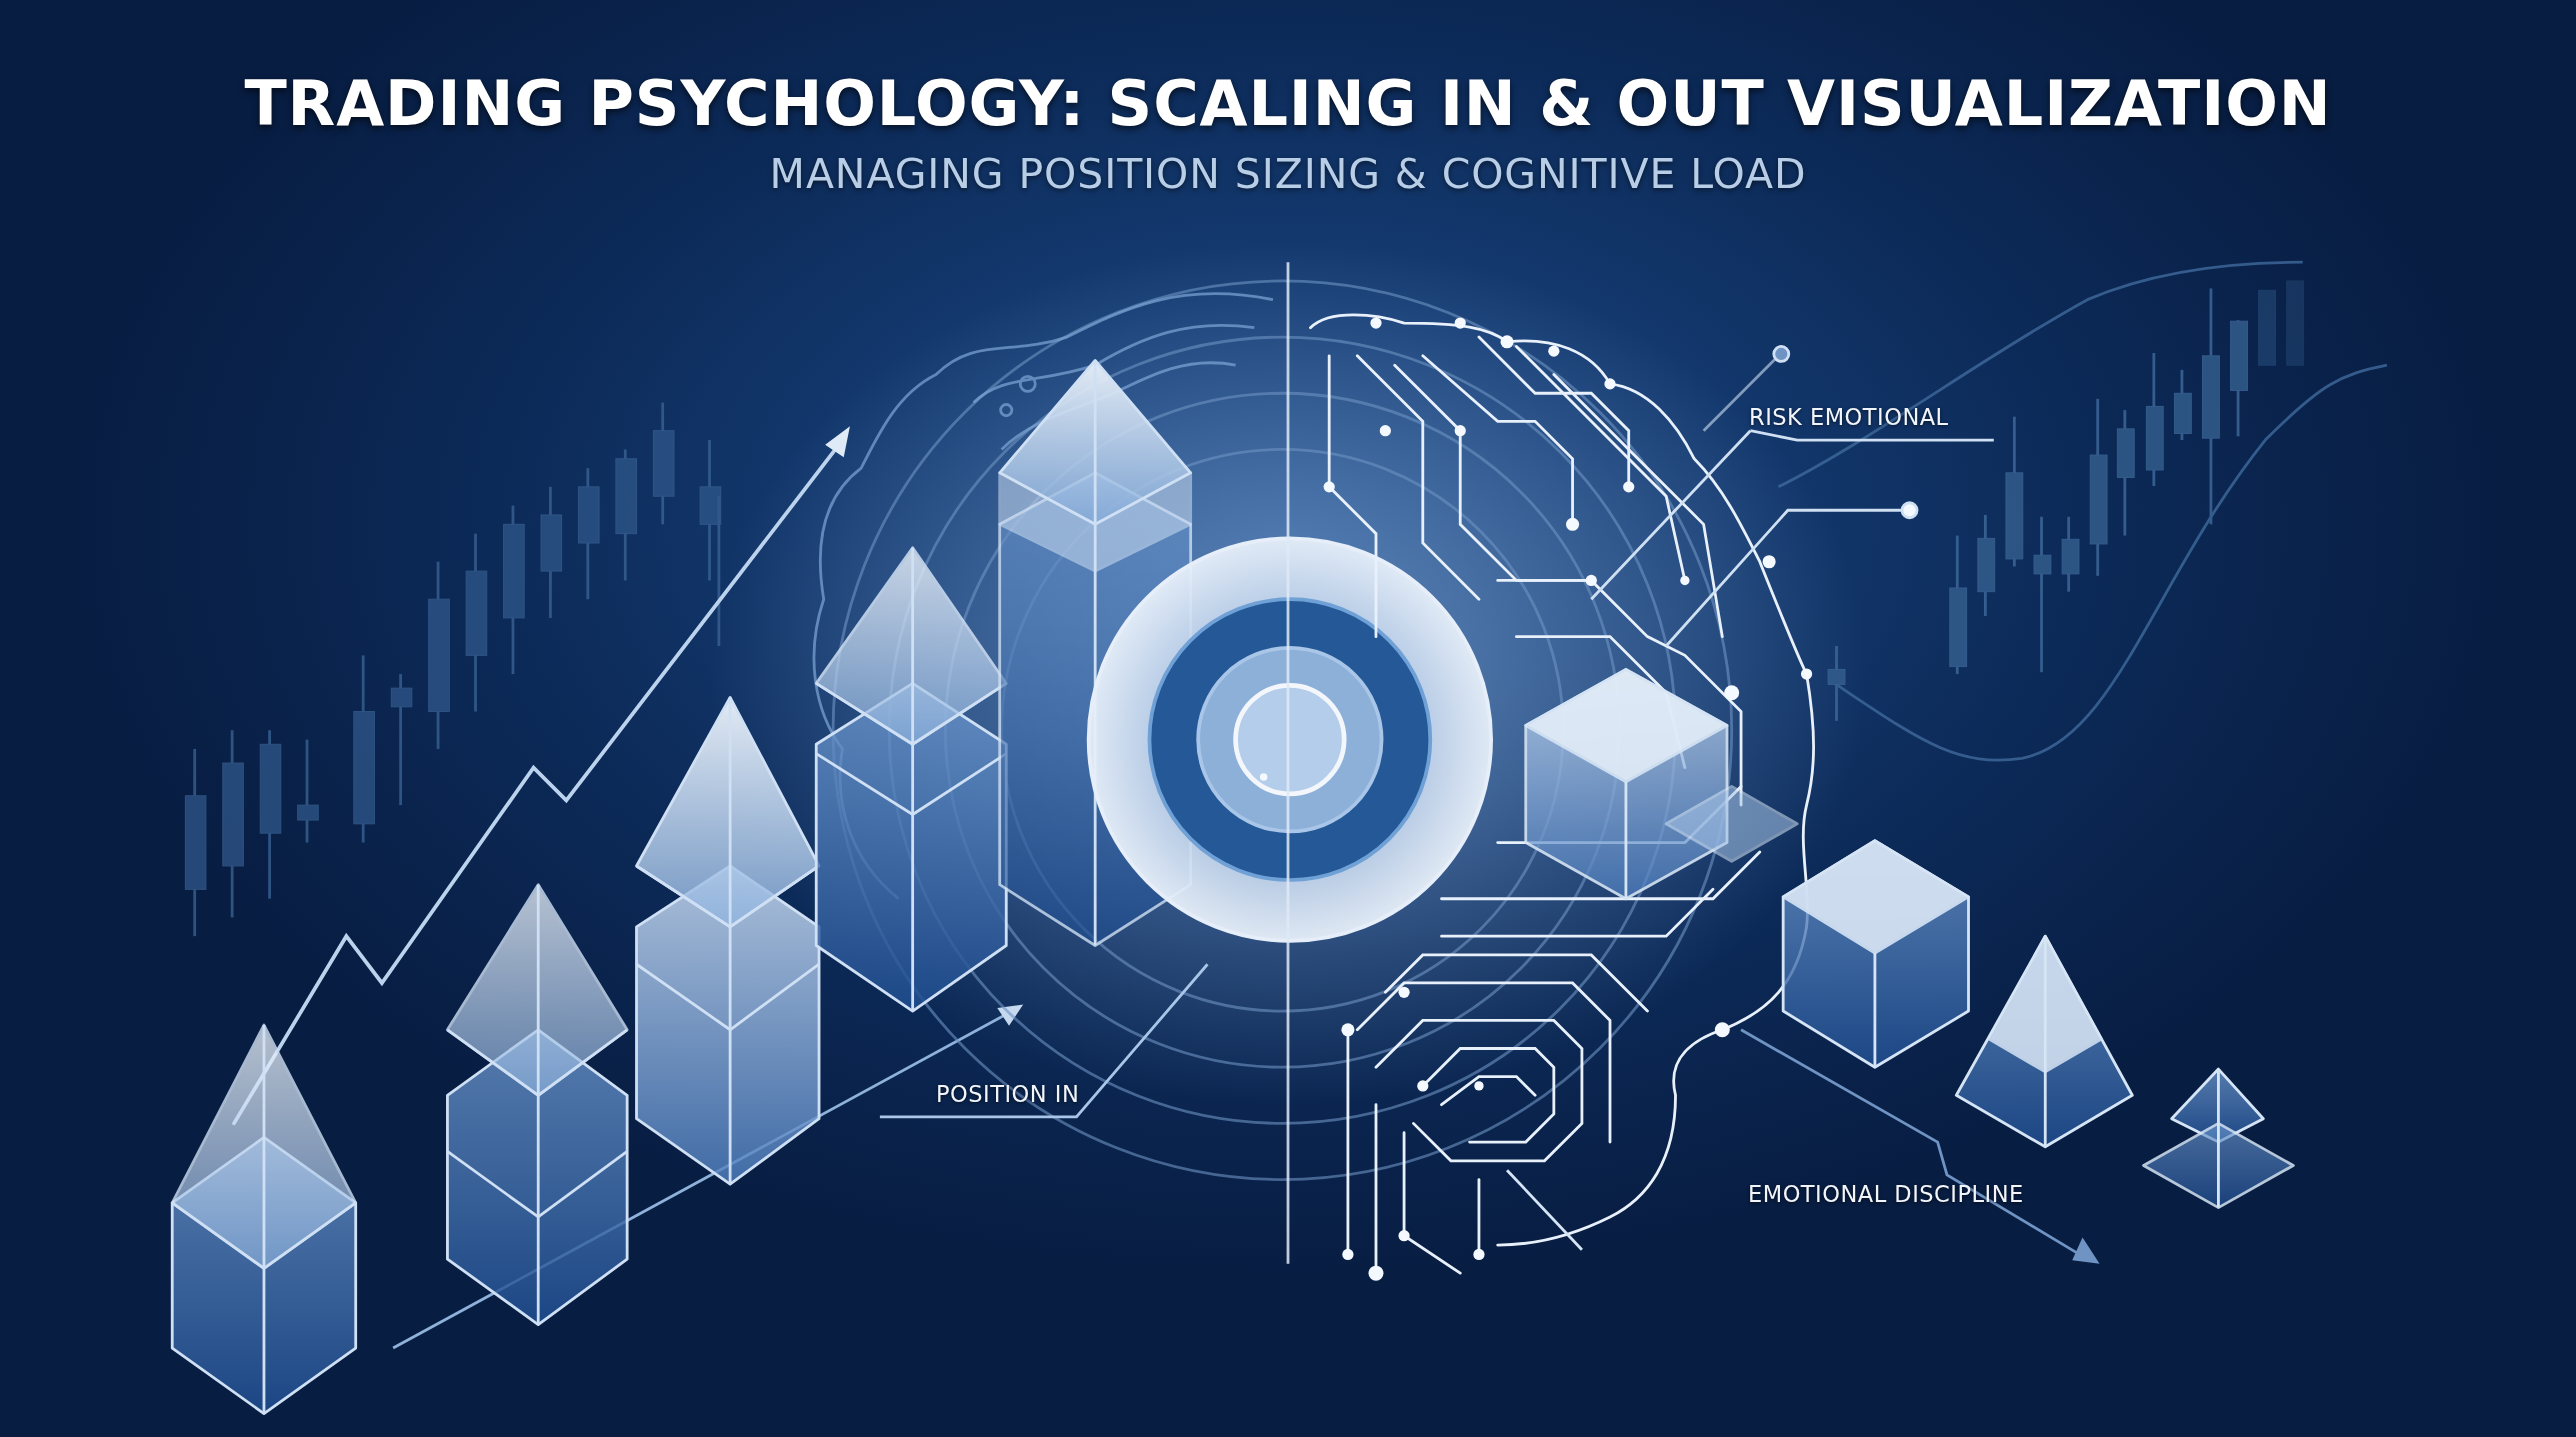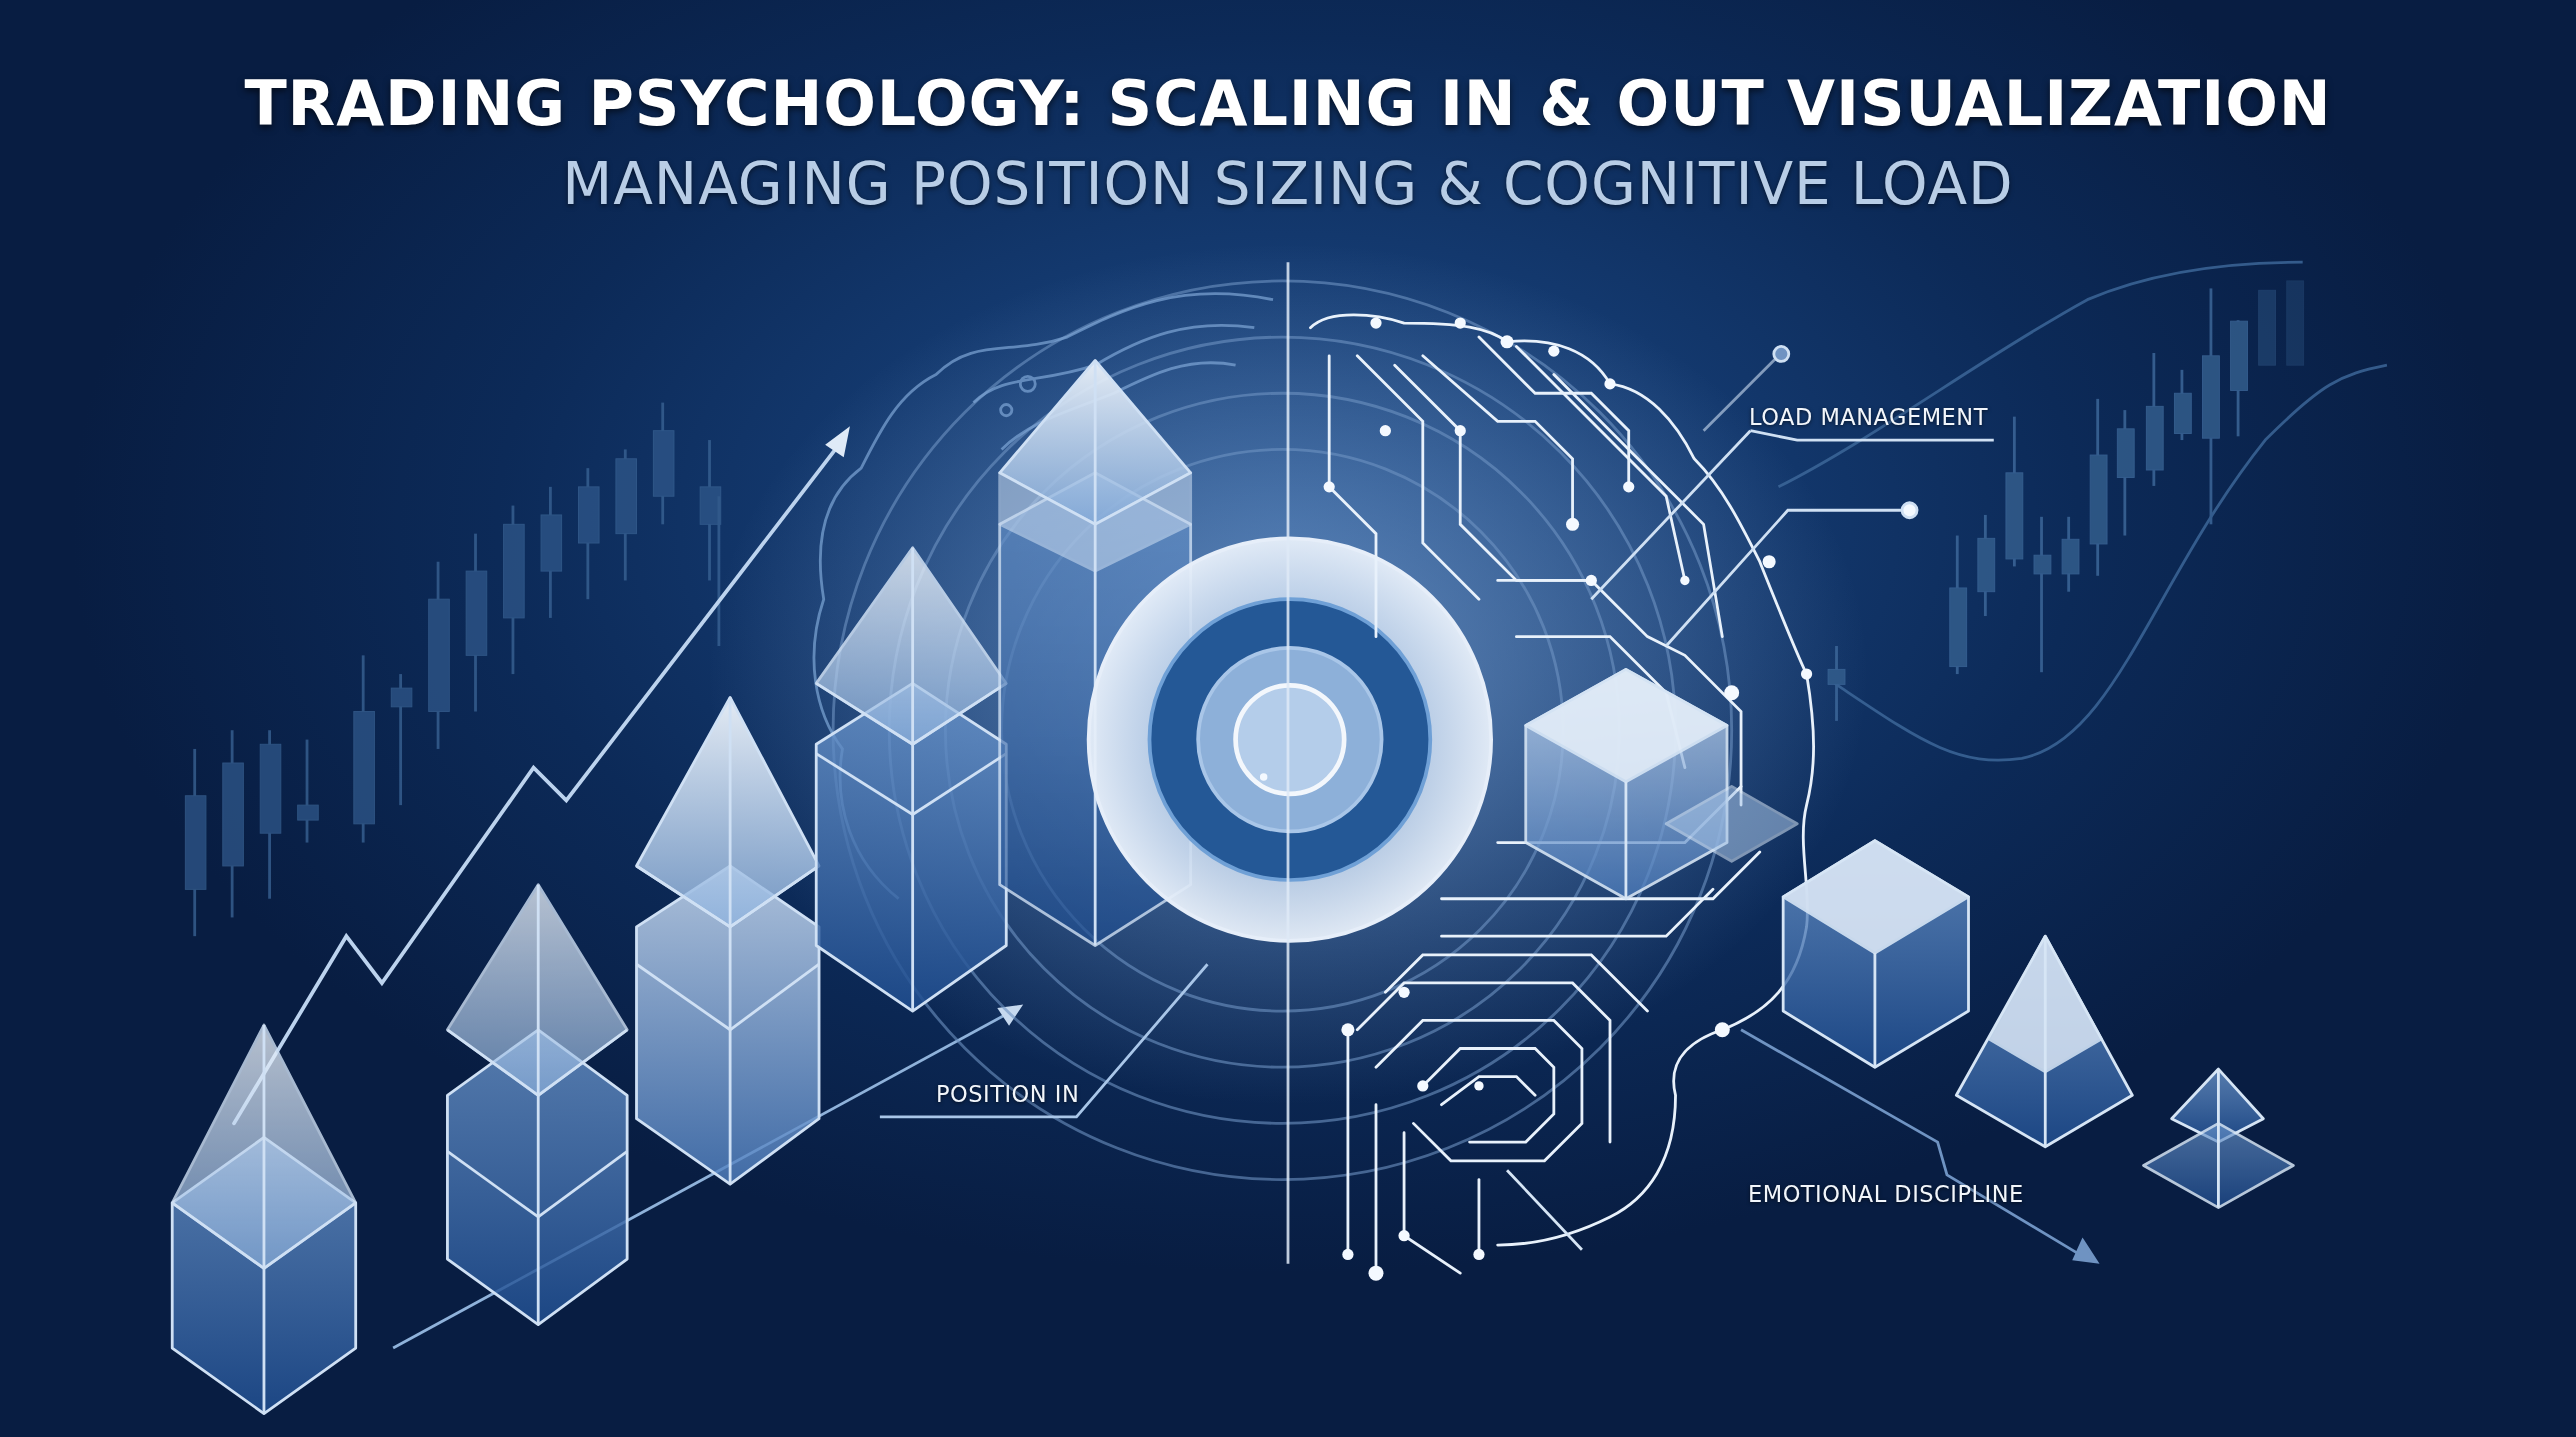--- a/index.html
+++ b/index.html
@@ -13,21 +13,21 @@
   svg.art { position: absolute; left: 0; top: 0; }
   .title {
     position: absolute; left: 0; width: 2576px; top: 67px;
     text-align: center; color: #ffffff; font-weight: 700;
     font-size: 62px; letter-spacing: 0.9px;
     text-shadow: 0 2.8px 7.5px rgba(0,0,0,0.6);
     font-family: "DejaVu Sans", sans-serif;
   }
   .subtitle {
     position: absolute; left: 0; width: 2576px; top: 150px;
-    text-align: center; color: #b8cde6; font-size: 58px;
+    text-align: center; color: #b8cde6; font-size: 41px;
     letter-spacing: 0.9px; text-shadow: 0 1.9px 5.6px rgba(0,0,0,0.5);
     font-family: "DejaVu Sans", sans-serif;
   }
   .callout {
     position: absolute; color: #f2f6fb; font-size: 22.5px;
     letter-spacing: 0.5px; white-space: nowrap;
     font-family: "DejaVu Sans", sans-serif;
     text-shadow: 0 0.9px 3.7px rgba(0,0,0,0.6);
   }
 </style>
@@ -301,17 +301,17 @@
     </g>
 
     <polyline points="1610,1250 1690,1335 1690,1335" fill="none" stroke="#d6e5f5" stroke-width="3"></polyline>
 
     <polyline points="940,1193 1150,1193 1290,1030" fill="none" stroke="#a9c6e8" stroke-width="3"></polyline>
   </svg>
 
   <div class="title">TRADING PSYCHOLOGY: SCALING IN &amp; OUT VISUALIZATION</div>
   <div class="subtitle">MANAGING POSITION SIZING &amp; COGNITIVE LOAD</div>
 
-  <div class="callout" style="left:1749px; top:404px;">LOAD MANAGEMENT</div>
+  <div class="callout" style="left:1749px; top:404px;">RISK EMOTIONAL</div>
   <div class="callout" style="left:936px; top:1081px;">POSITION IN</div>
   <div class="callout" style="left:1716px; top:1181px;margin-left:32px;">EMOTIONAL DISCIPLINE</div>
 </div>
 
 
 </body></html>

